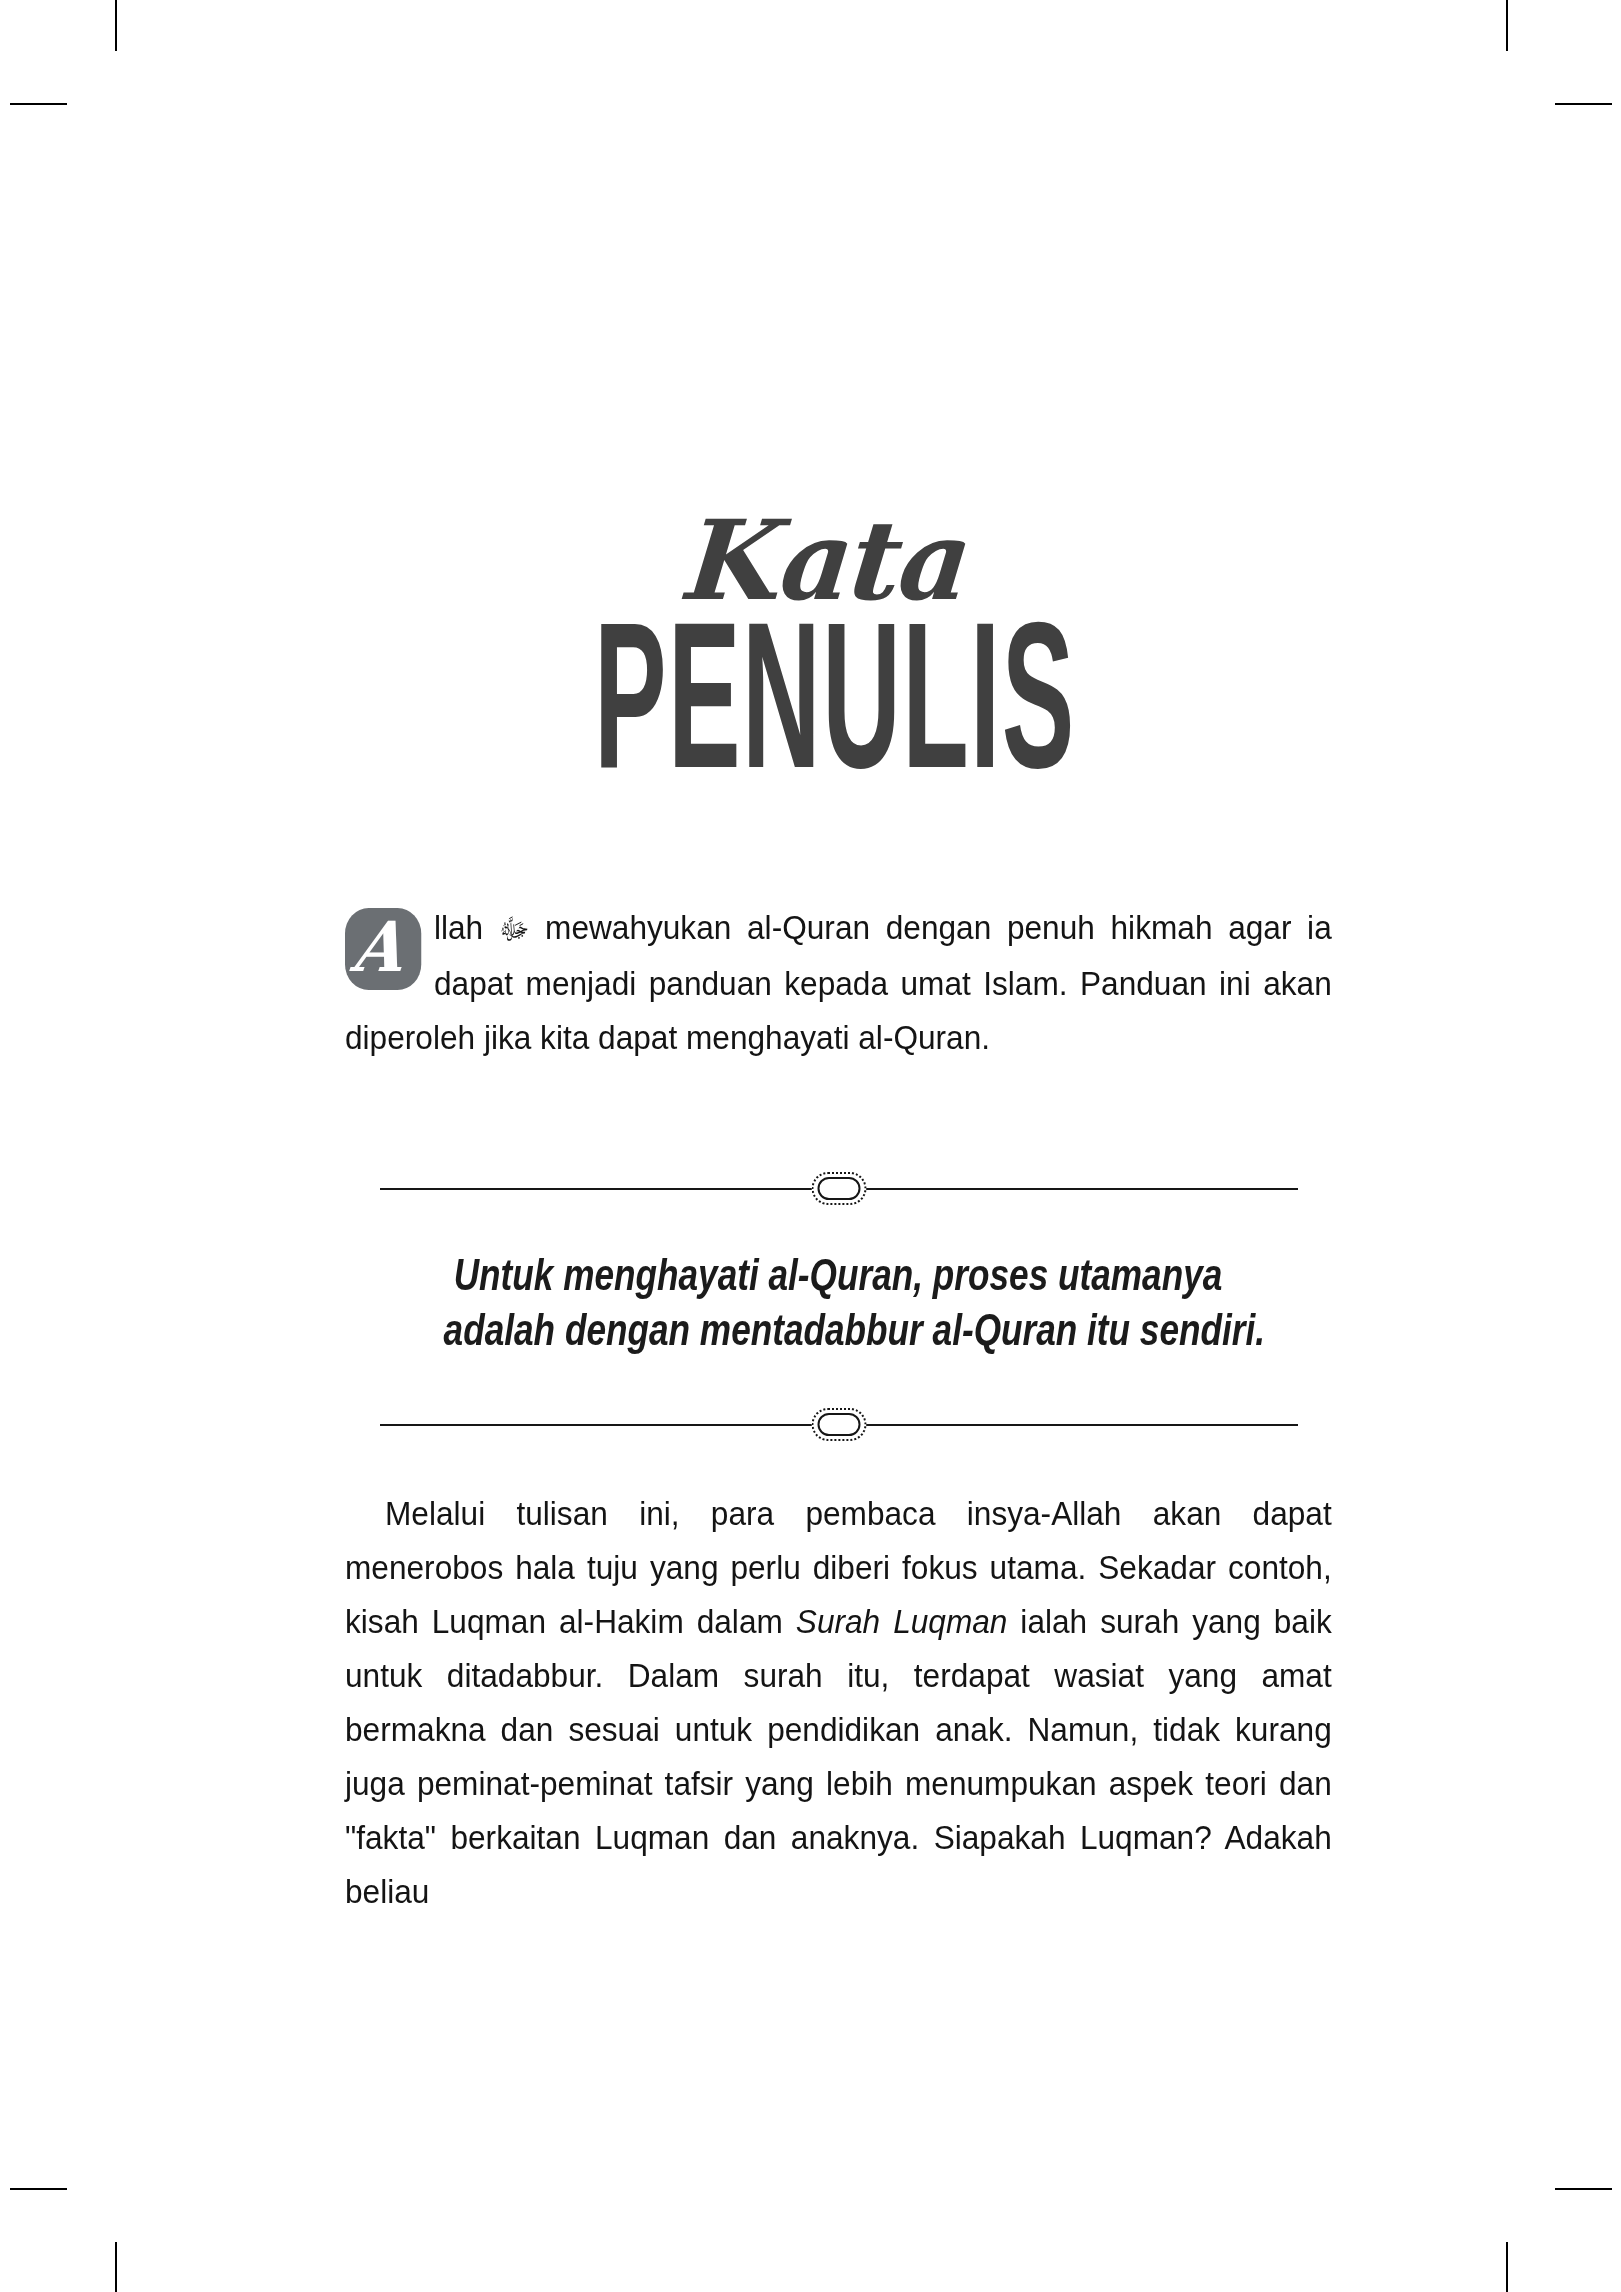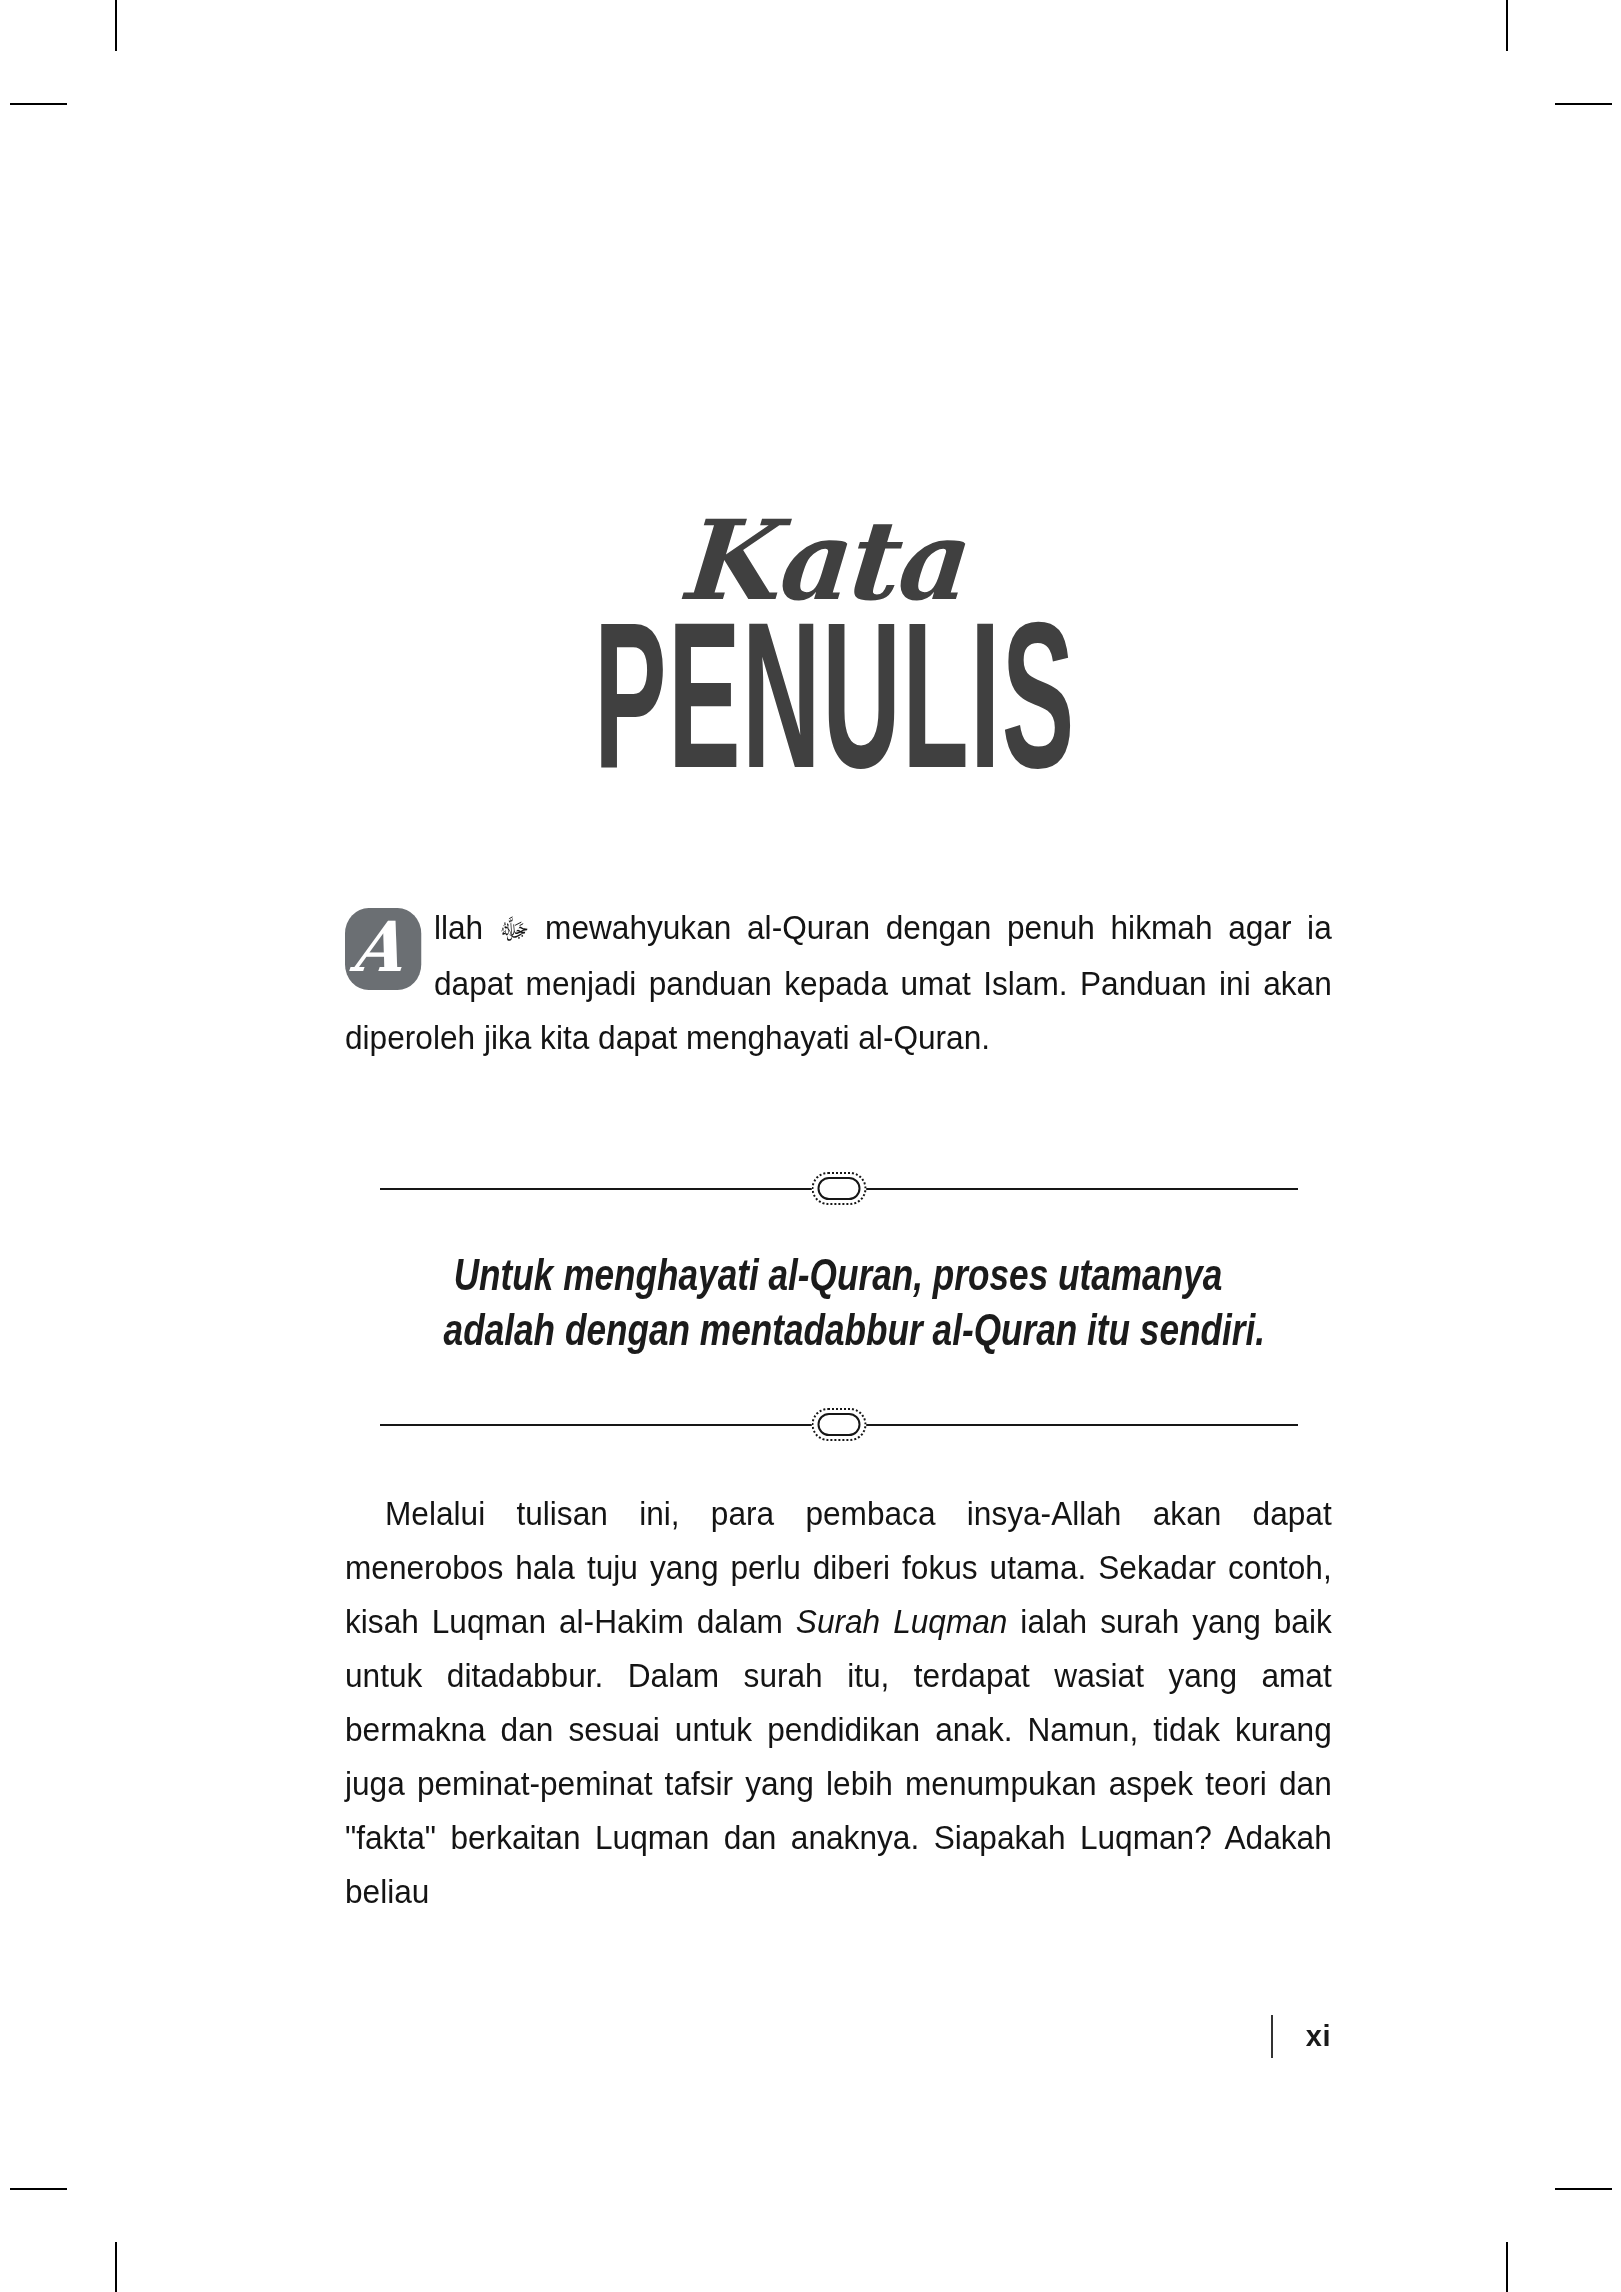--- a/index.html
+++ b/index.html
@@ -258,20 +258,16 @@
     <div class="divider" id="divider-bottom">
       <div class="rule"></div>
       <div class="pill-dotted"></div>
       <div class="pill-solid"></div>
     </div>
 
     <div class="body-text" id="para-two">
       <span class="indent"></span><span>Melalui tulisan ini, para pembaca insya-Allah akan dapat menerobos hala tuju yang perlu diberi fokus utama. Sekadar contoh, kisah Luqman al-Hakim dalam </span><span class="italic">Surah Luqman</span><span> ialah surah yang baik untuk ditadabbur. Dalam surah itu, terdapat wasiat yang amat bermakna dan sesuai untuk pendidikan anak. Namun, tidak kurang juga peminat-peminat tafsir yang lebih menumpukan aspek teori dan "fakta" berkaitan Luqman dan anaknya. Siapakah Luqman? Adakah beliau</span>
     </div>
 
-    <div class="folio">
-      <div class="folio-rule"></div>
-      <div class="folio-num">xi</div>
-    </div>
 
   </div>
 </div>
 
 
 </body></html>

